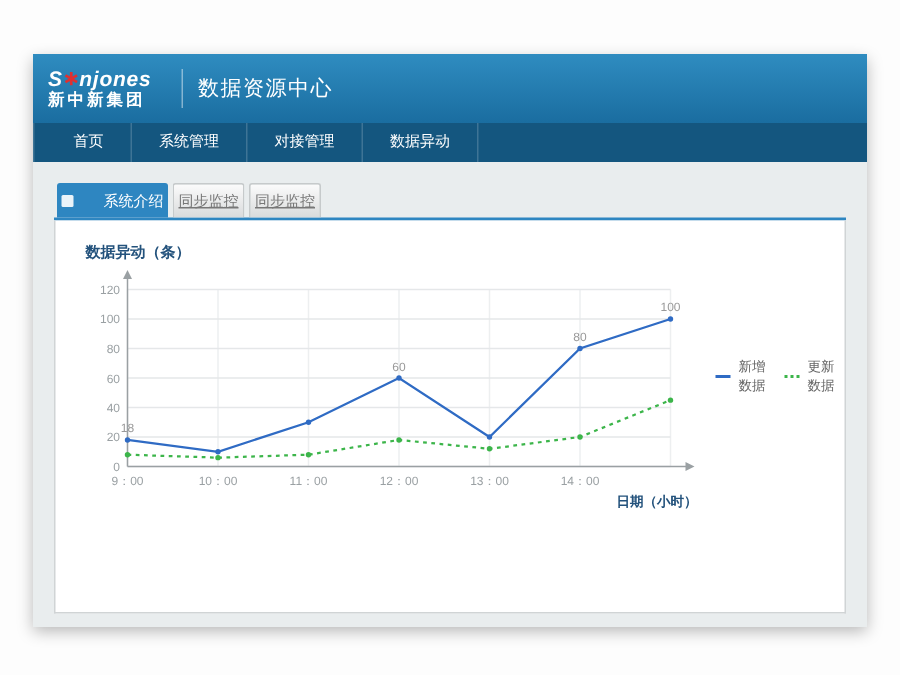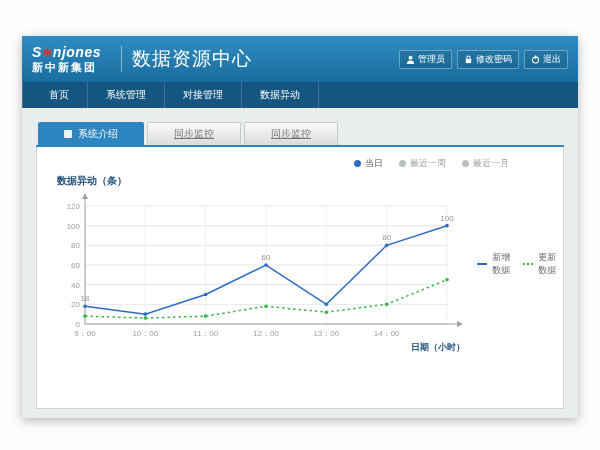--- a/index.html
+++ b/index.html
@@ -7,34 +7,34 @@
   .stage { width:600px; height:450px; position:relative; background:#fdfdfd; }
   .window { position:absolute; left:22px; top:36px; width:556px; height:382px; background:#e9edee; box-shadow:0 3px 10px rgba(0,0,0,.28); display:flex; flex-direction:column; }
 
   
   .header { height:46px; background:linear-gradient(#2f8cc0,#1a6da0); display:flex; align-items:center; padding:0 10px; flex:none; }
   .logo { display:flex; flex-direction:column; line-height:1; margin-right:10px; }
   .logo-top { color:#fff; font-size:14px; font-weight:bold; font-style:italic; display:flex; align-items:center; letter-spacing:.5px; }
   .logo-star { width:9px; height:9px; margin:0 1px; }
   .logo-sub { color:#fff; font-size:11px; font-weight:bold; letter-spacing:2px; margin-top:3px; }
   .header-divider { width:1px; height:26px; background:rgba(255,255,255,.45); margin:0 10px; }
-  .app-title { color:#fff; font-size:19px; letter-spacing:1px; }
+  .app-title { color:#fff; font-size:14px; letter-spacing:1px; }
   .header-right { margin-left:auto; display:flex; gap:5px; }
   .hbtn { display:flex; align-items:center; gap:3px; color:#fff; font-size:9px; padding:2px 6px; border:1px solid rgba(255,255,255,.35); border-radius:2px; background:rgba(0,0,0,.10); cursor:pointer; }
   .hbtn svg { display:block; }
 
   
   .navbar { height:26px; background:#14567f; display:flex; flex:none; }
   .nav-item { color:#fff; font-size:10px; line-height:26px; padding:0 18px; border-right:1px solid rgba(255,255,255,.18); cursor:pointer; }
   .nav-item:first-child { border-left:1px solid rgba(255,255,255,.18);padding-left:26px; }
 
   
   .content { flex:1; padding:14px 14px 0; }
   .tabs { display:flex; gap:3px; border-bottom:2px solid #2e86c1; padding-left:2px; }
-  .tab { font-size:10px; padding:4px 26px; border-radius:2px 2px 0 0; cursor:pointer; display:flex; align-items:center; gap:6px; }
+  .tab { font-size:10px; padding:4px 3px; border-radius:2px 2px 0 0; cursor:pointer; display:flex; align-items:center; gap:20px; }
   .tab.active { background:#2e86c1; color:#fff; }
   .tab.inactive { background:linear-gradient(#fbfbfb,#d9dbdc); color:#777; border:1px solid #c6cacb; border-bottom:none;text-decoration:underline; }
   .tab-icon { width:8px; height:8px; background:rgba(255,255,255,.9); display:inline-block; border-radius:1px; }
 
   .panel { background:#fff; border:1px solid #d0d4d5; border-top:none; padding:10px 14px 14px; height:262px; }
 
   .filters { display:flex; justify-content:flex-end; gap:16px; font-size:9px; padding-right:40px; }
   .filter { display:flex; align-items:center; gap:4px; cursor:pointer; }
   .dot { width:7px; height:7px; border-radius:50%; display:inline-block; }
   .filter.active .dot { background:#2f6bc4; }
@@ -69,43 +69,20 @@
               <line x1="0.7" y1="2.5" x2="9.3" y2="7.5"></line>
               <line x1="0.7" y1="7.5" x2="9.3" y2="2.5"></line>
             </g>
           </svg>
           <span>njones</span>
         </span>
         <span class="logo-sub">新中新集团</span>
       </div>
       <div class="header-divider"></div>
       <div class="app-title">数据资源中心</div>
-      <div class="header-right">
-        <div class="hbtn">
-          <svg width="9" height="9" viewBox="0 0 10 10">
-            <circle cx="5" cy="3" r="2.2" fill="#fff"></circle>
-            <path d="M1 10 Q1 6.2 5 6.2 Q9 6.2 9 10 Z" fill="#fff"></path>
-          </svg>
-          <span>管理员</span>
-        </div>
-        <div class="hbtn">
-          <svg width="9" height="9" viewBox="0 0 10 10">
-            <rect x="2" y="4.5" width="6" height="4.5" fill="#fff"></rect>
-            <path d="M3.2 4.5 V3 a1.8 1.8 0 0 1 3.6 0 V4.5" fill="none" stroke="#fff" stroke-width="1.2"></path>
-          </svg>
-          <span>修改密码</span>
-        </div>
-        <div class="hbtn">
-          <svg width="9" height="9" viewBox="0 0 10 10">
-            <circle cx="5" cy="5.5" r="3.4" fill="none" stroke="#fff" stroke-width="1.2"></circle>
-            <line x1="5" y1="0.5" x2="5" y2="4.5" stroke="#fff" stroke-width="1.4"></line>
-          </svg>
-          <span>退出</span>
-        </div>
-      </div>
     </div>
 
     <div class="navbar">
       <div class="nav-item">首页</div>
       <div class="nav-item">系统管理</div>
       <div class="nav-item">对接管理</div>
       <div class="nav-item">数据异动</div>
     </div>
 
     <div class="content">
@@ -116,34 +93,20 @@
         </div>
         <div class="tab inactive">
           <span>同步监控</span>
         </div>
         <div class="tab inactive">
           <span>同步监控</span>
         </div>
       </div>
 
       <div class="panel">
-        <div class="filters">
-          <div class="filter active">
-            <span class="dot"></span>
-            <span>当日</span>
-          </div>
-          <div class="filter inactive">
-            <span class="dot"></span>
-            <span>最近一周</span>
-          </div>
-          <div class="filter inactive">
-            <span class="dot"></span>
-            <span>最近一月</span>
-          </div>
-        </div>
 
         <div class="ylabel">数据异动（条）</div>
 
         <div class="chart-row">
           <svg id="chart-svg" class="chart-svg" width="424" height="168" viewBox="0 0 424 168">
               <line x1="34" y1="16" x2="34" y2="134" stroke="#edeff0" stroke-width="1"></line>
               <line x1="94.33333333333334" y1="16" x2="94.33333333333334" y2="134" stroke="#edeff0" stroke-width="1"></line>
               <line x1="154.66666666666669" y1="16" x2="154.66666666666669" y2="134" stroke="#edeff0" stroke-width="1"></line>
               <line x1="215" y1="16" x2="215" y2="134" stroke="#edeff0" stroke-width="1"></line>
               <line x1="275.33333333333337" y1="16" x2="275.33333333333337" y2="134" stroke="#edeff0" stroke-width="1"></line>

